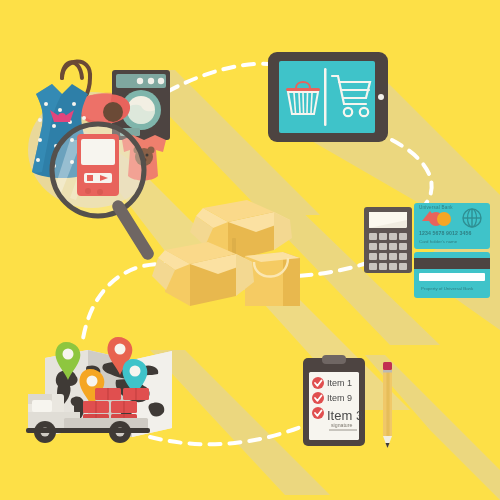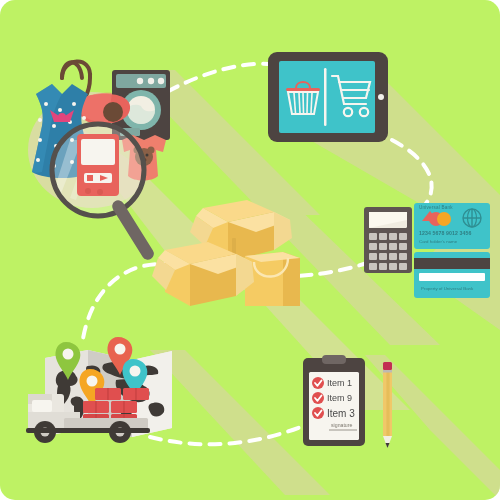--- a/index.html
+++ b/index.html
@@ -14,21 +14,21 @@
     color:#2f6f73;white-space:nowrap;pointer-events:none;
   }
   .clipText{
     position:absolute;font-family:"Liberation Sans",sans-serif;
     color:#4a4a4a;white-space:nowrap;
   }
 </style>
 </head>
 <body>
 
-<div id="scene" style="background: #bef264; border-radius: 15px;">
+<div id="scene" style="background: #fde047;">
 
   <svg class="layer" viewBox="0 0 500 500">
     <defs>
       <clipPath id="sceneClip">
           <rect x="0" y="0" width="500" height="500"></rect>
         </clipPath>
     </defs>
     <g clip-path="url(#sceneClip)" opacity="0.55">
 
       <polygon points="125,70 175,70 320,215 265,215" fill="#ddd0ae"></polygon>
@@ -348,16 +348,16 @@
       <rect x="386.5" y="368" width="3" height="68" fill="#e0b54f" opacity="0.6"></rect>
       <rect x="383" y="362" width="9" height="8" rx="1.5" fill="#c22f52"></rect>
       <rect x="383" y="370" width="9" height="2.5" fill="#bdbab3"></rect>
       <polygon points="383,436 392,436 387.5,448" fill="#f2efe3"></polygon>
       <polygon points="385.5,443 389.5,443 387.5,448" fill="#3f3a36"></polygon>
     </g>
   </svg>
 
   <div class="clipText" style="left:327px;top:378px;font-size:9px;">Item 1</div>
   <div class="clipText" style="left:327px;top:393px;font-size:9px;">Item 9</div>
-  <div class="clipText" style="left:327px;top:408px;font-size:10px;">Item 3</div>
+  <div class="clipText" style="left:327px;top:408px;font-size:13px;">Item 3</div>
   <div class="clipText" style="left:331px;top:422px;font-size:5.2px;color:#7d786f;">signature</div>
 
 </div>
 
 </body></html>

